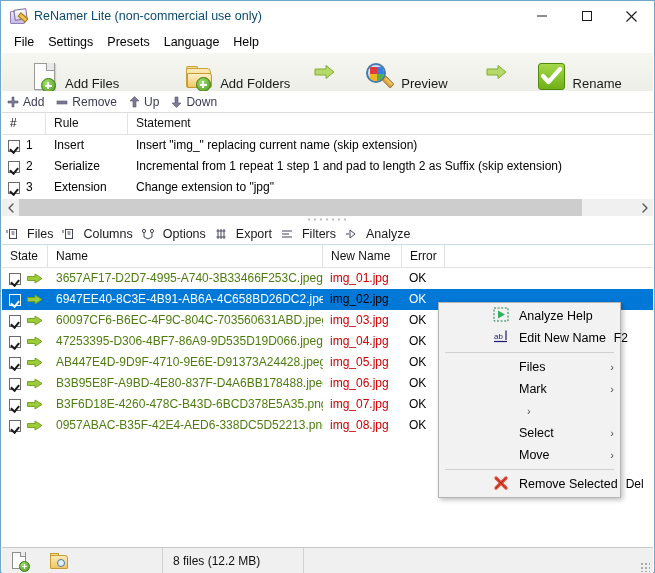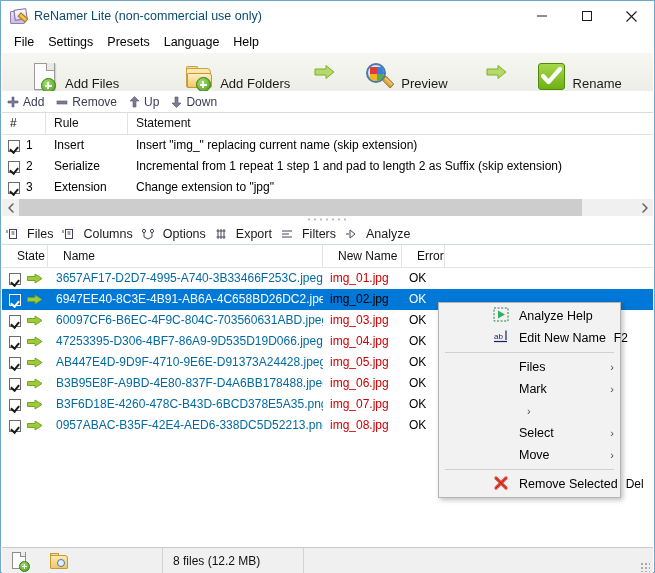--- a/index.html
+++ b/index.html
@@ -213,33 +213,33 @@
 
   
   .files{
     position:absolute;left:1px;top:243px;width:651px;height:283px;
     background:#ffffff;border-top:1px solid #c8dcea;overflow:hidden;
   }
   .files-head{
     height:22px;display:flex;align-items:center;border-bottom:1px solid #e3e3e3;
     background:#ffffff;
   }
-  .fh{font-size:12px;color:#111;height:22px;line-height:22px;padding-left:15px;
+  .fh{font-size:12px;color:#111;height:22px;line-height:22px;padding-left:8px;
       box-sizing:border-box;border-right:1px solid #e3e3e3;white-space:nowrap;}
   .fh.cState{width:46px;}
   .fh.cName{width:275px;}
   .fh.cNew{width:79px;}
   .fh.cErr{width:43px;}
   .fh.cPad{flex:1;border-right:none;}
 
   .frow{height:21px;display:flex;align-items:center;font-size:12px;}
   .frow.sel{background:#0078d7;}
   .fc{height:21px;line-height:21px;box-sizing:border-box;white-space:nowrap;overflow:hidden;}
   .fc.cState{width:46px;display:flex;align-items:center;padding-left:7px;}
-  .fc.cName{width:275px;padding-left:8px;color:#0369a1;}
+  .fc.cName{width:275px;padding-left:8px;color:#4d7c0f;}
   .fc.cNew{width:79px;padding-left:7px;color:#cc0000;}
   .fc.cErr{width:43px;padding-left:7px;color:#000;}
   .frow.sel .fc.cName{color:#ffffff;}
   .frow.sel .fc.cNew{color:#000000;}
   .frow.sel .fc.cErr{color:#ffffff;}
   .frow.sel .cbx{border-color:#ffffff;background:#0078d7;}
   .frow.sel .cbx::after{border-right-color:#ffffff;border-bottom-color:#ffffff;}
   .garrow{margin-left:6px;flex:0 0 auto;display:block;}
 
   

